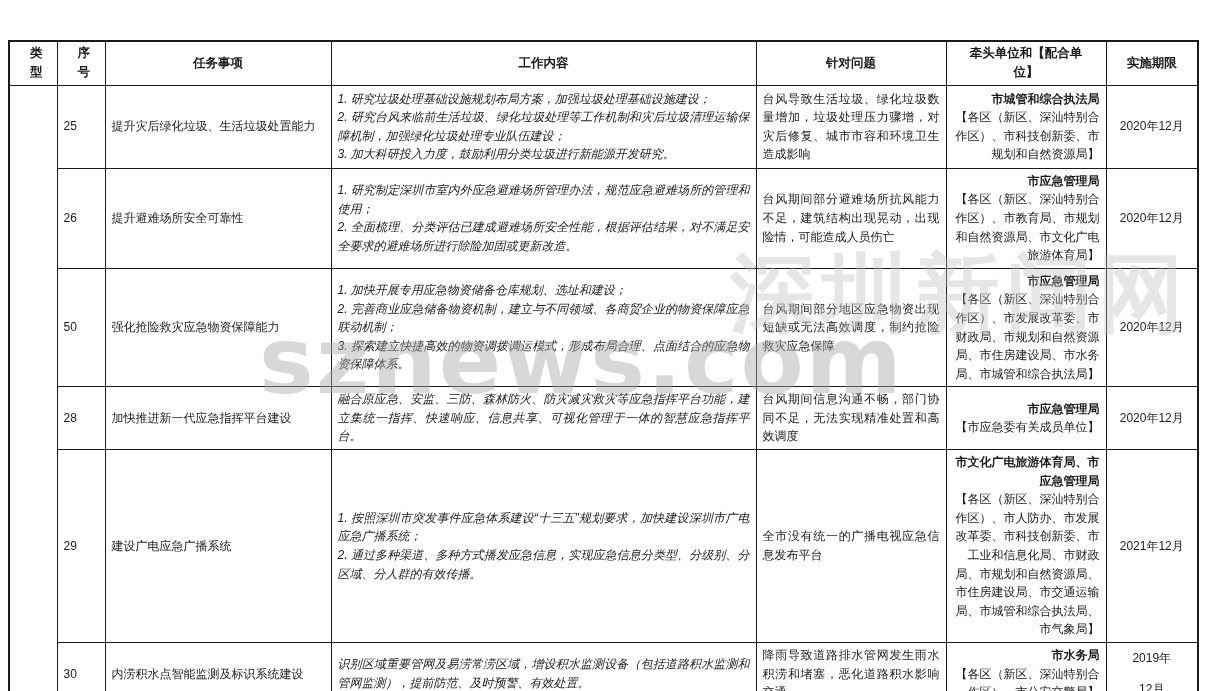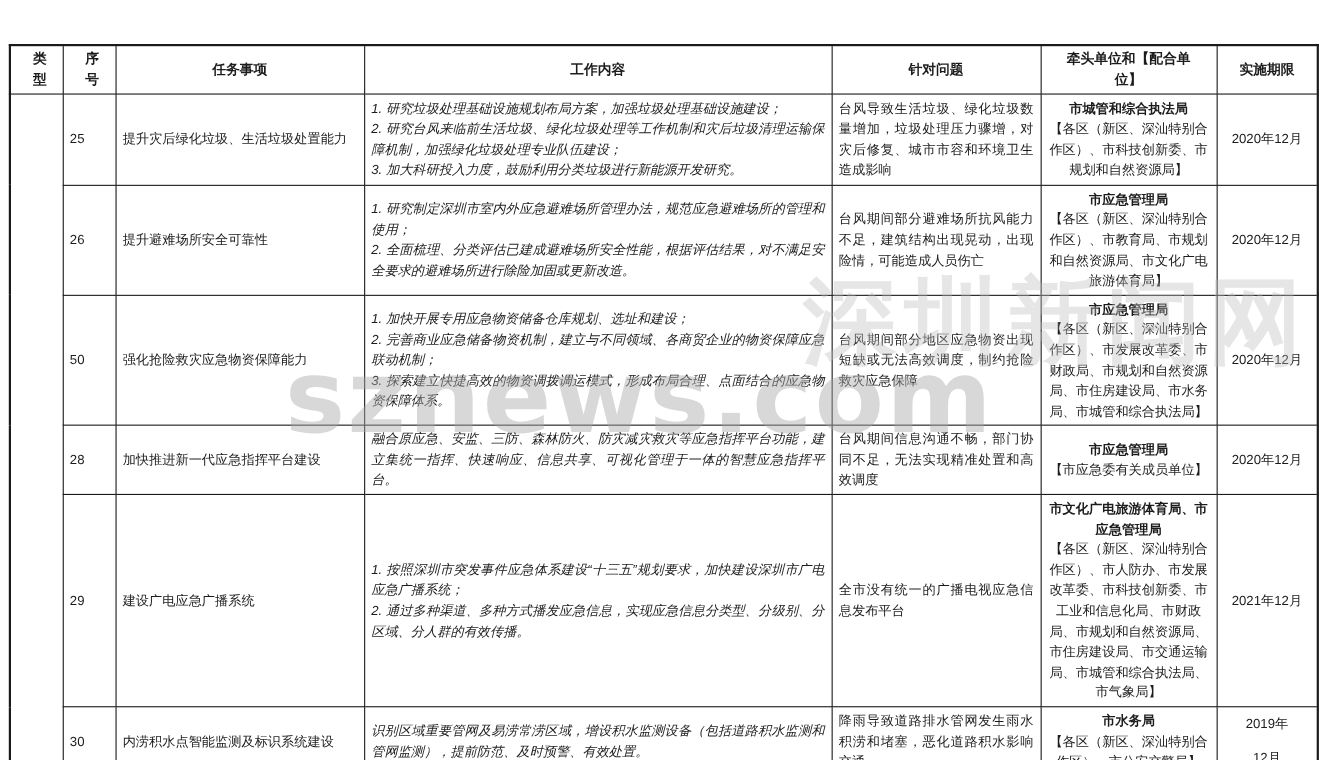--- a/index.html
+++ b/index.html
@@ -21,21 +21,21 @@
   }
   .doc-table th{
     font-size:12.5px;font-weight:bold;text-align:center;
     height:16px;padding:2px 20px;
   }
   .seq-cell{text-align:left;}
   .col-task-cell{text-align:left;padding-left:9px;}
   .work-cell{text-align:justify;padding-left:7px;padding-right:5px;}
   .work-line{margin:0;font-style:italic;}
   .problem-cell{text-align:justify;padding-left:7px;padding-right:6px;}
-  .unit-cell{text-align:center;padding-left:4px;padding-right:4px;}
+  .unit-cell{text-align:right;padding-left:4px;padding-right:4px;}
   .lead-unit{font-weight:bold;}
   .coop-unit{font-weight:normal;}
   .deadline-cell{text-align:center;}
   .deadline-line + .deadline-line{margin-top:12px;}
   .watermark{
     position:absolute;pointer-events:none;white-space:nowrap;
     font-weight:bold;line-height:1;z-index:5;
   }
   #wm-domain{
     left:259px;top:316px;font-size:92px;letter-spacing:2px;

